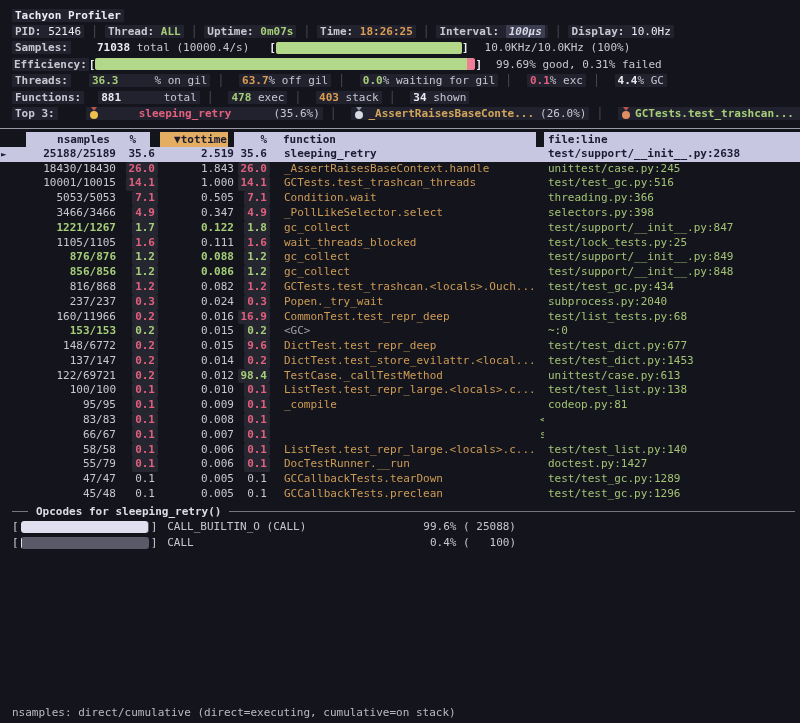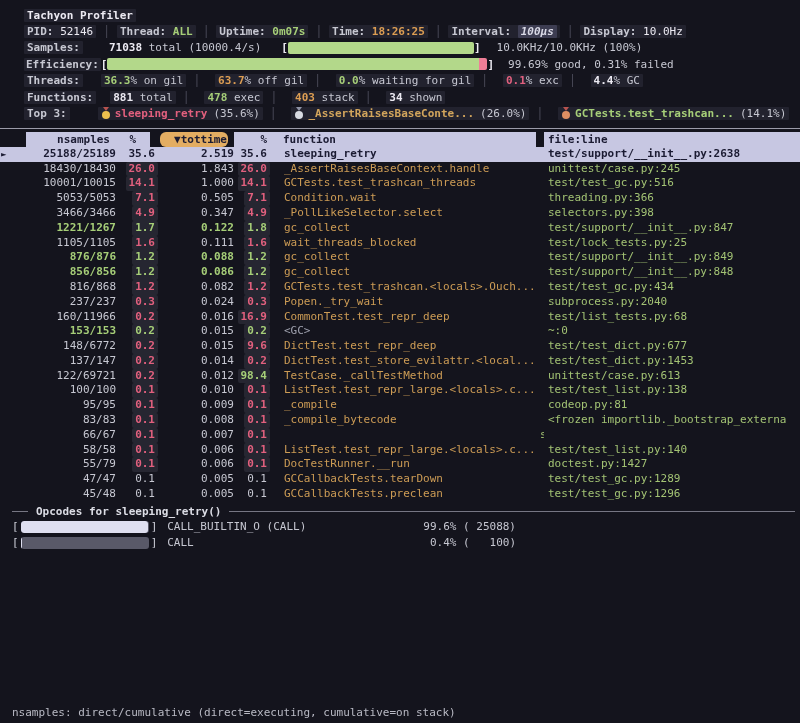--- a/index.html
+++ b/index.html
@@ -10,21 +10,21 @@
     --numchip:#262631;
   }
   *{margin:0;padding:0;box-sizing:border-box;}
   html,body{width:800px;height:723px;}
   body{
     background:var(--bg); color:var(--fg);
     font-family:"DejaVu Sans Mono","Liberation Mono",monospace;
     font-size:11px; overflow:hidden; position:relative;
   }
   .line{display:flex;align-items:center;height:16.4px;white-space:pre;}
-  .top{padding:7px 0 0 24px;}
+  .top{padding:7px 0 0 12px;}
   .tok{background:var(--chip);padding:0 3px;border-radius:1px;display:inline-flex;align-items:center;white-space:pre;}
   .lab{font-weight:700;color:var(--fg);}
   b{font-weight:700;}
   .bright{color:var(--bright);}
   .green{color:var(--green);font-weight:700;}
   .orange{color:var(--orange);font-weight:700;}
   .redv{color:var(--red);font-weight:700;}
   .hl{background:var(--chip-hl);color:#d9d9e6;padding:0 3px;border-radius:1px;font-weight:700;font-style:italic;}
   .vsep{color:#4e4e5c;margin:0 7px;}
   
@@ -33,21 +33,21 @@
   .brk{color:var(--bright);}
   .track{display:inline-block;height:12px;border-radius:2px;overflow:hidden;background:transparent;vertical-align:middle;display:inline-flex;}
   .sam-bar{margin-left:20px;}
   .sam-track{width:186px;}
   .eff-track{width:380px;}
   .fill-green{background:var(--bar-green);height:100%;}
   .fill-pink{background:var(--bar-pink);height:100%;min-width:8px;}
   .sam-rate{margin-left:16px;}
   .eff-text{margin-left:14px;}
   .grp{margin-left:8px;}
-  .first-grp{margin-left:18px;}
+  .first-grp{margin-left:18px;gap:36px;}
   #functions-line .first-grp{margin-left:14px;}
   #top3-line .first-grp{margin-left:28px;}
   
   .medal{display:inline-block;width:8px;height:8px;border-radius:50%;position:relative;margin:0 5px 0 1px;top:1px;}
   .medal::before{content:"";position:absolute;top:-4px;left:1px;width:0;height:0;
     border-left:3px solid transparent;border-right:3px solid transparent;border-top:4px solid #b8534f;}
   .medal.gold{background:#ecbf4e;}
   .medal.silver{background:#d8dbe2;}.medal.silver::before{border-top-color:#8f93a6;}
   .medal.bronze{background:#df8f63;}
   .t3name{margin-right:6px;}
@@ -57,21 +57,21 @@
   
   .trow,.thead{display:grid;grid-template-columns:26px 90px 42px 76px 36px 8px 258px 8px auto;align-items:center;white-space:pre;}
   .thead{height:15px;margin-top:3px;}
   .trow{height:14.8px;}
   .cell{display:block;height:100%;line-height:14.8px;overflow:hidden;}
   .thead .cell{line-height:15px;color:var(--seltext);font-weight:700;background:var(--lav);}
   .thead .gutter{background:transparent;}
   .ra{text-align:right;}
   .h-nsamples{padding-right:6px;}
   .h-pct1{margin-right:8px;padding-right:14px;}
-  .h-tottime{background:var(--sort) !important;margin:0 6px 0 2px;padding-right:1px;border-radius:6px;}
+  .h-tottime{background:var(--sort) !important;margin:0 6px 0 2px;padding-right:1px;}
   .h-pct2{padding-right:3px;}
   .h-func{padding-left:5px;}
   .h-file{padding-left:4px;}
   .thead .sp2{background:transparent;}
   .cell.fnc{padding-left:6px;color:var(--fn);}
   .cell.fnc.plainfn{color:var(--dim);}
   .cell.fil{padding-left:4px;color:var(--file);}
   .cp{color:var(--fg);} .cr{color:var(--red);font-weight:700;} .cg{color:var(--green);font-weight:700;}
   .nchip{display:inline-block;padding:0 3px;border-radius:2px;}
   .nchip.tint{background:var(--numchip);}
@@ -332,21 +332,20 @@
     <span class="cell"></span>
     <span class="cell fil c-l">codeop.py:81</span>
   </div>
         <div class="trow">
     <span class="cell gutter"></span>
     <span class="cell ra c-n cp">83/83</span>
     <span class="cell ra"><span class="nchip c-p1 cr tint">0.1</span></span>
     <span class="cell ra c-t cp">0.008</span>
     <span class="cell ra"><span class="nchip c-p2 cr tint">0.1</span></span>
     <span class="cell"></span>
-    <span class="cell fnc c-f">_compile_bytecode</span>
     <span class="cell"></span>
     <span class="cell fil c-l">&lt;frozen importlib._bootstrap_externa</span>
   </div>
         <div class="trow">
     <span class="cell gutter"></span>
     <span class="cell ra c-n cp">66/67</span>
     <span class="cell ra"><span class="nchip c-p1 cr tint">0.1</span></span>
     <span class="cell ra c-t cp">0.007</span>
     <span class="cell ra"><span class="nchip c-p2 cr tint">0.1</span></span>
     <span class="cell"></span>

